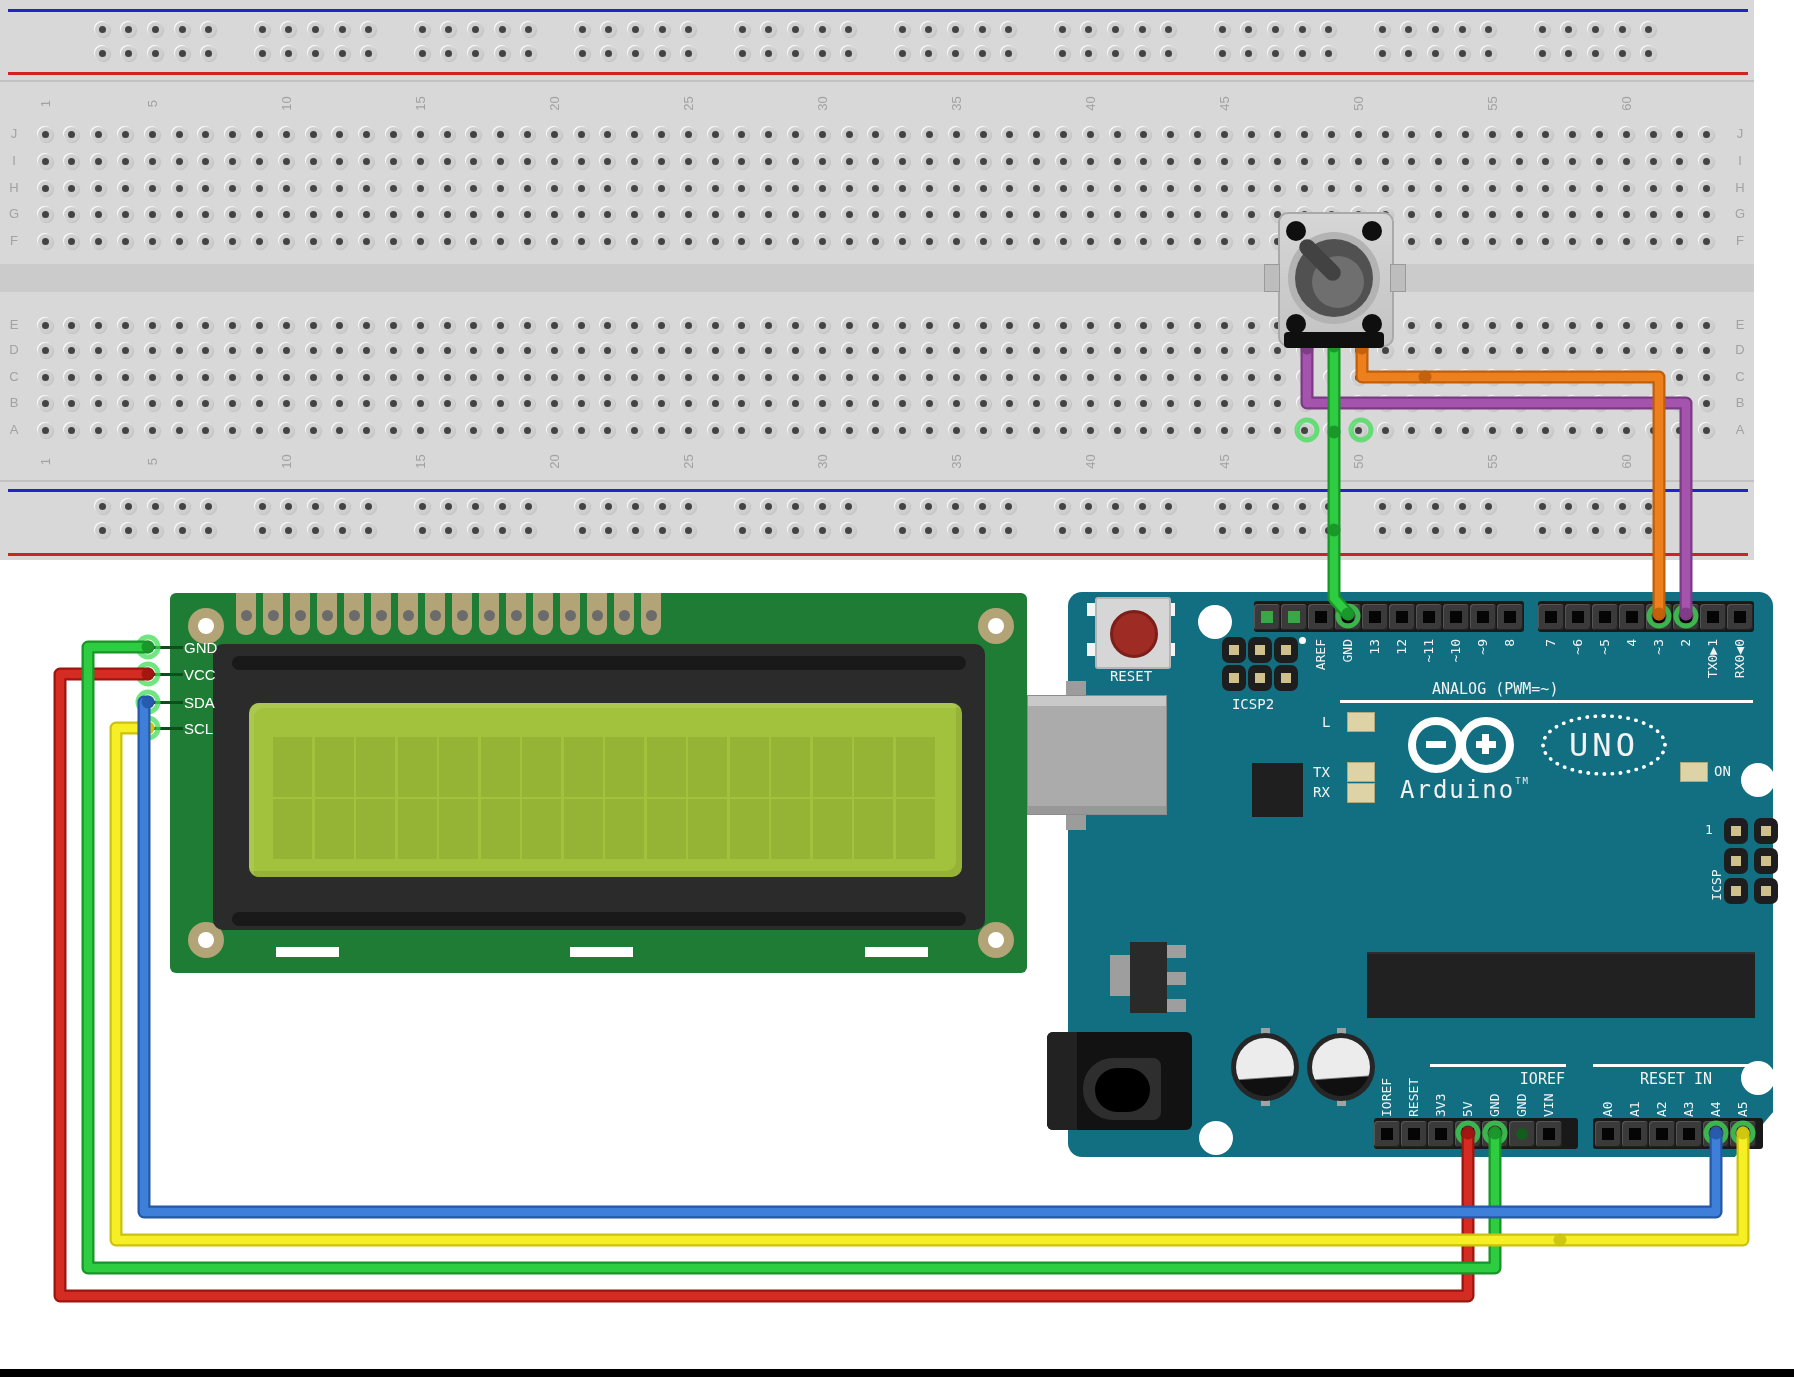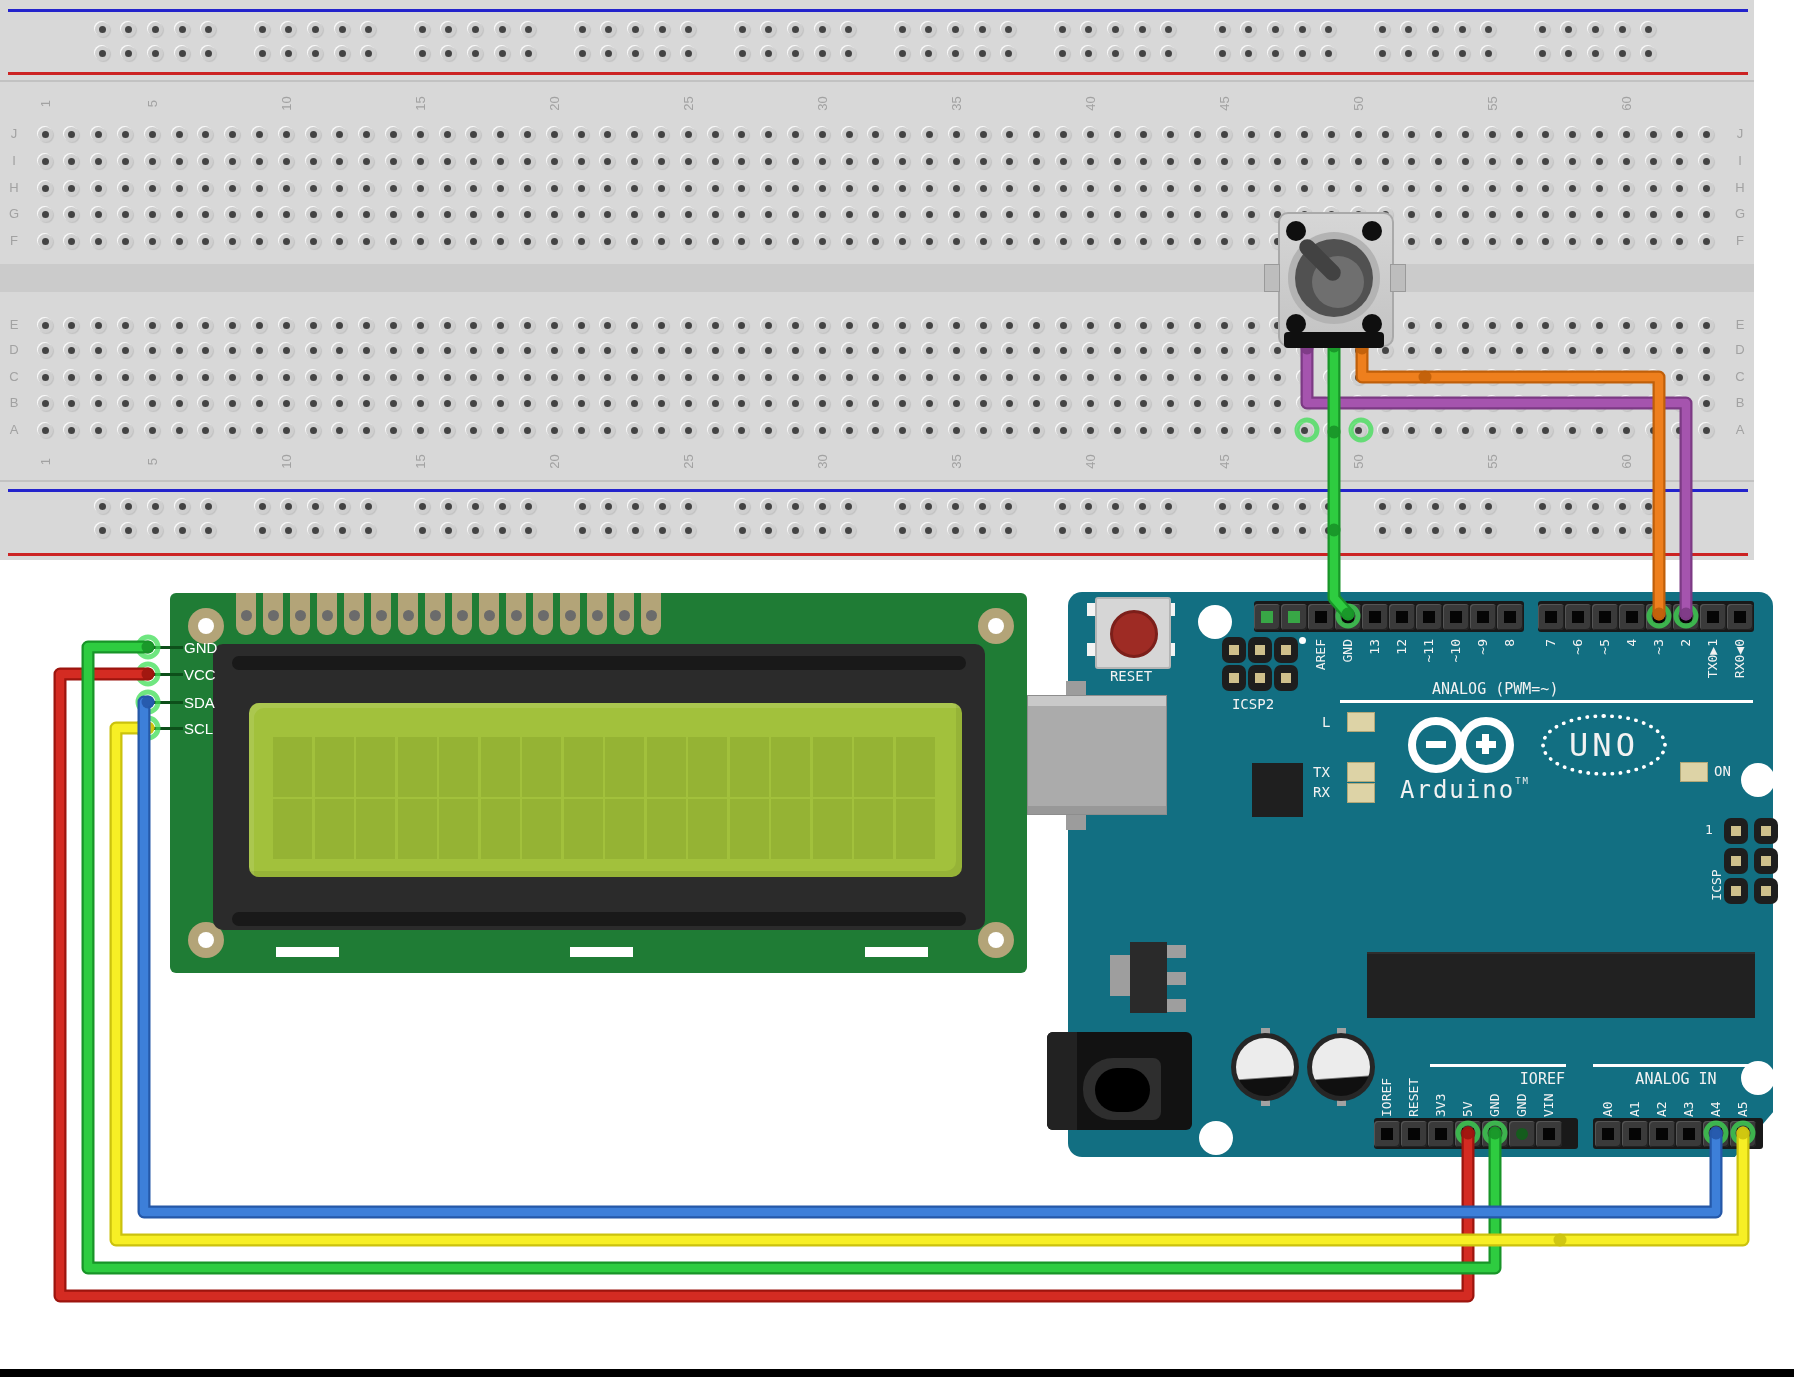--- a/index.html
+++ b/index.html
@@ -1121,21 +1121,21 @@
   <div class="abs" style="left:1337px;top:1028px;width:9px;height:10px;background:#a2a2a2"></div>
   <div class="abs" style="left:1337px;top:1096px;width:9px;height:10px;background:#a2a2a2"></div>
   <div class="abs circ" style="left:1231px;top:1033px;width:68px;height:68px;background:#262626"></div>
   <div class="abs circ" style="left:1236px;top:1038px;width:58px;height:58px;background:linear-gradient(176deg,#ececec 66%,#101010 69%)"></div>
   <div class="abs circ" style="left:1307px;top:1033px;width:68px;height:68px;background:#262626"></div>
   <div class="abs circ" style="left:1312px;top:1038px;width:58px;height:58px;background:linear-gradient(176deg,#ececec 66%,#101010 69%)"></div>
 
   <div class="abs" style="left:1430px;top:1064px;width:136px;height:3px;background:#fff"></div>
   <div class="abs" style="left:1593px;top:1064px;width:156px;height:3px;background:#fff"></div>
   <div class="abs silk" style="left:1465px;top:1070px;width:100px;text-align:right;font-size:15px">IOREF</div>
-  <div class="abs silk" style="left:1596px;top:1070px;width:160px;text-align:center;font-size:15px">ANALOG IN</div>
+  <div class="abs silk" style="left:1596px;top:1070px;width:160px;text-align:center;font-size:15px">RESET IN</div>
 
   <div class="abs" style="left:1734px;top:1111px;width:40px;height:47px;background:#fff;
        clip-path:polygon(100% 0,100% 100%,0 100%)"></div>
 
   <div class="abs" style="left:0;top:1369px;width:1794px;height:8px;background:#000"></div>
 <div class="abs strip" style="left: 1254px; top: 601px; width: 270px; height: 31px;"></div>
     <div class="abs socket greensq" style="left: 1254px; top: 603.5px;"></div>
     <div class="abs socket greensq" style="left: 1281px; top: 603.5px;"></div>
     <div class="abs socket" style="left: 1308px; top: 603.5px;"></div>
     <div class="abs vlab toppin" style="left: 1289px; top: 664px;">AREF</div>

